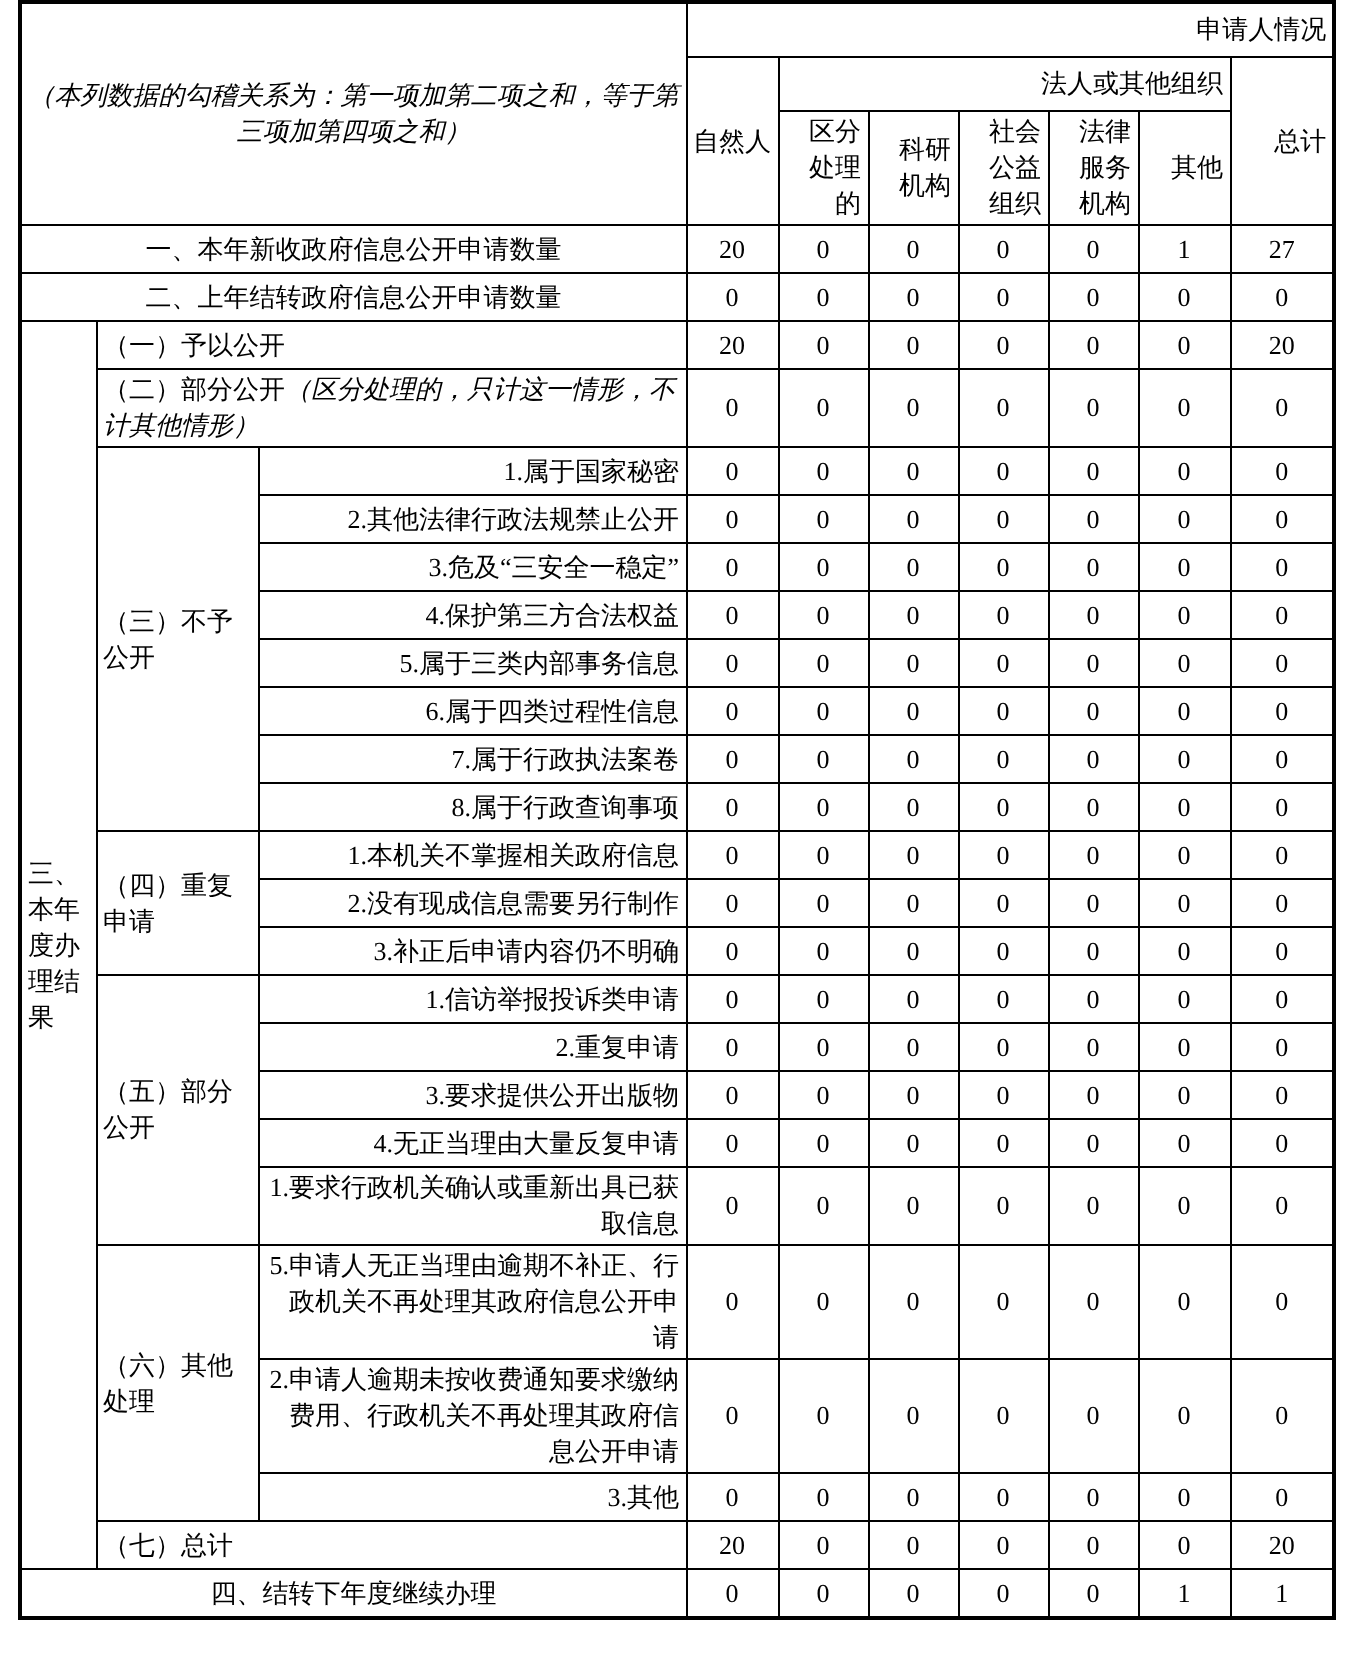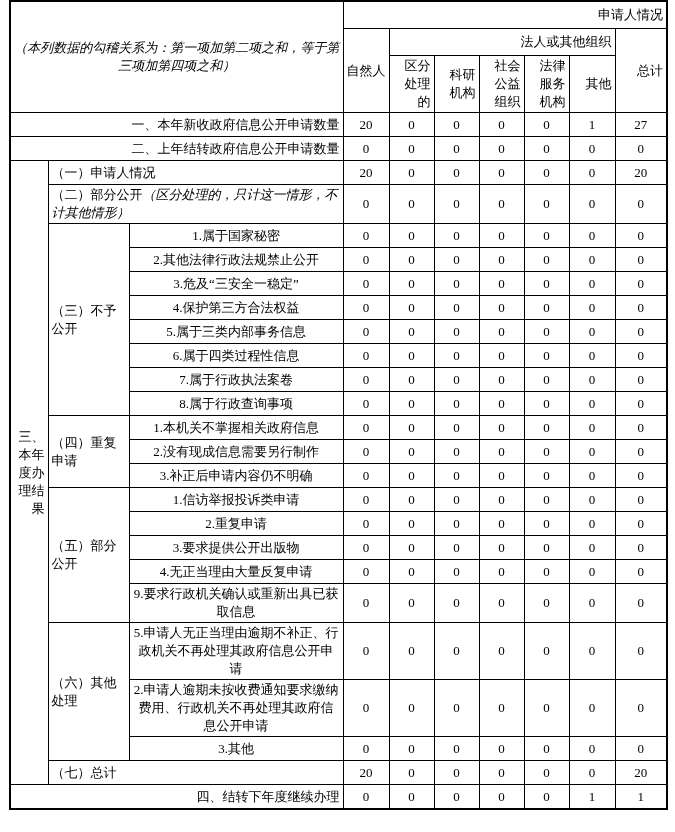--- a/index.html
+++ b/index.html
@@ -50,24 +50,24 @@
     padding: 2px 6px;
     text-align: center;
     font-size: 13px;
   }
   td.val {
     text-align: center;
     font-family: "Liberation Serif", serif;
     font-size: 14px;
     height: 21px;
   }
-  td.row-label { text-align: right; padding-left: 3px; }
-  td.sec-label { text-align: right; padding-left: 3px; line-height: 20px; margin-left: 44px; }
+  td.row-label { text-align: center; padding-left: 3px; }
+  td.sec-label { text-align: left; padding-left: 3px; line-height: 20px; margin-left: 44px; }
   td.sub-label { text-align: left; padding-left: 3px; line-height: 20px; }
-  td.item-label { text-align: center; padding-left: 3px; }
+  td.item-label { text-align: right; padding-left: 3px; }
   .kaiti { font-style: italic; }
 </style>
 </head>
 <body>
 
 <div class="page">
 
 
   <table class="report">
     <colgroup>
@@ -115,21 +115,21 @@
           <td class="val">0</td>
           <td class="val">0</td>
           <td class="val">0</td>
           <td class="val">0</td>
           <td class="val">0</td>
           <td class="val">0</td>
           <td class="val">0</td>
         </tr>
         <tr>
           <td class="sec-label" rowspan="22">三、本年度办理结果</td>
-          <td class="sub-label" colspan="2"><span>（一）申请人情况</span></td>
+          <td class="sub-label" colspan="2"><span>（一）予以公开</span></td>
           <td class="val">20</td>
           <td class="val">0</td>
           <td class="val">0</td>
           <td class="val">0</td>
           <td class="val">0</td>
           <td class="val">0</td>
           <td class="val">20</td>
         </tr>
         <tr>
           <td class="sub-label" colspan="2"><span>（二）部分公开</span><span class="kaiti">（区分处理的，只计这一情形，不计其他情形）</span></td>
@@ -288,21 +288,21 @@
           <td class="item-label">4.无正当理由大量反复申请</td>
           <td class="val">0</td>
           <td class="val">0</td>
           <td class="val">0</td>
           <td class="val">0</td>
           <td class="val">0</td>
           <td class="val">0</td>
           <td class="val">0</td>
         </tr>
         <tr>
-          <td class="item-label">9.要求行政机关确认或重新出具已获取信息</td>
+          <td class="item-label">1.要求行政机关确认或重新出具已获取信息</td>
           <td class="val">0</td>
           <td class="val">0</td>
           <td class="val">0</td>
           <td class="val">0</td>
           <td class="val">0</td>
           <td class="val">0</td>
           <td class="val">0</td>
         </tr>
         <tr>
           <td class="sub-label" rowspan="3">（六）其他处理</td>

